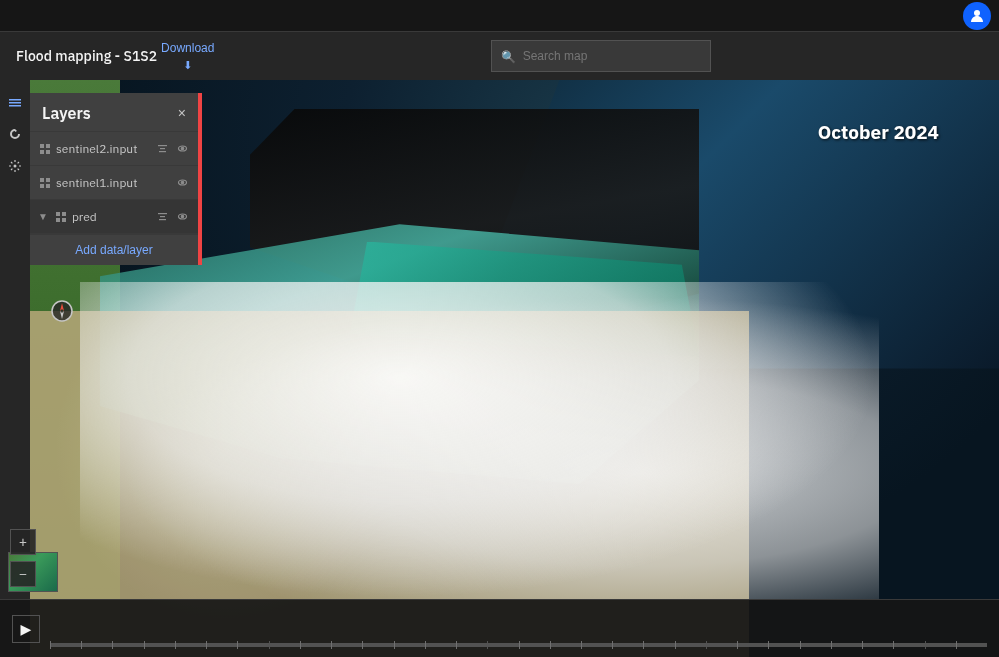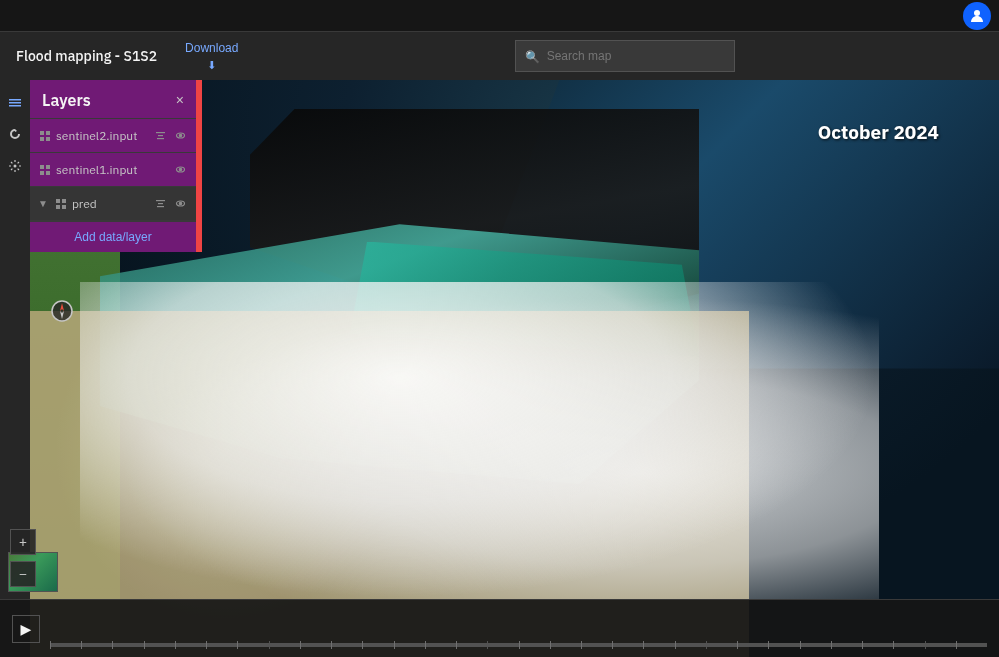--- a/index.html
+++ b/index.html
@@ -61,21 +61,21 @@
     
     #secondbar {
       position: absolute;
       top: 32px; left: 0; right: 0;
       height: 48px;
       background: #262626;
       display: flex;
       align-items: center;
       z-index: 100;
       padding: 0 16px;
-      gap: 28px;
+      gap: 4px;
     }
     #project-title {
       color: #f4f4f4;
       font-size: 14px;
       font-weight: 500;
       white-space: nowrap;
     }
     #download-btn {
       display: flex;
       align-items: center;
@@ -251,25 +251,25 @@
       cursor: pointer;
       color: #c6c6c6;
       font-size: 13px;
       border-radius: 2px;
     }
     .sidebar-icon-btn.active { color: #78a9ff; }
 
     
     #layers-panel {
       position: absolute;
-      top: 0; left: 30px;
+      top: 13px; left: 30px;
       width: 172px;
-      background: #701a75;
+      background: #404040;
       z-index: 60;
-      border-right: 6px solid #ef4444;
+      border-right: 4px solid #ef4444;
     }
     #layers-header {
       display: flex;
       align-items: center;
       justify-content: space-between;
       padding: 10px 12px 8px 12px;
       border-bottom: 1px solid #393939;
     }
     #layers-title {
       color: #f4f4f4;

